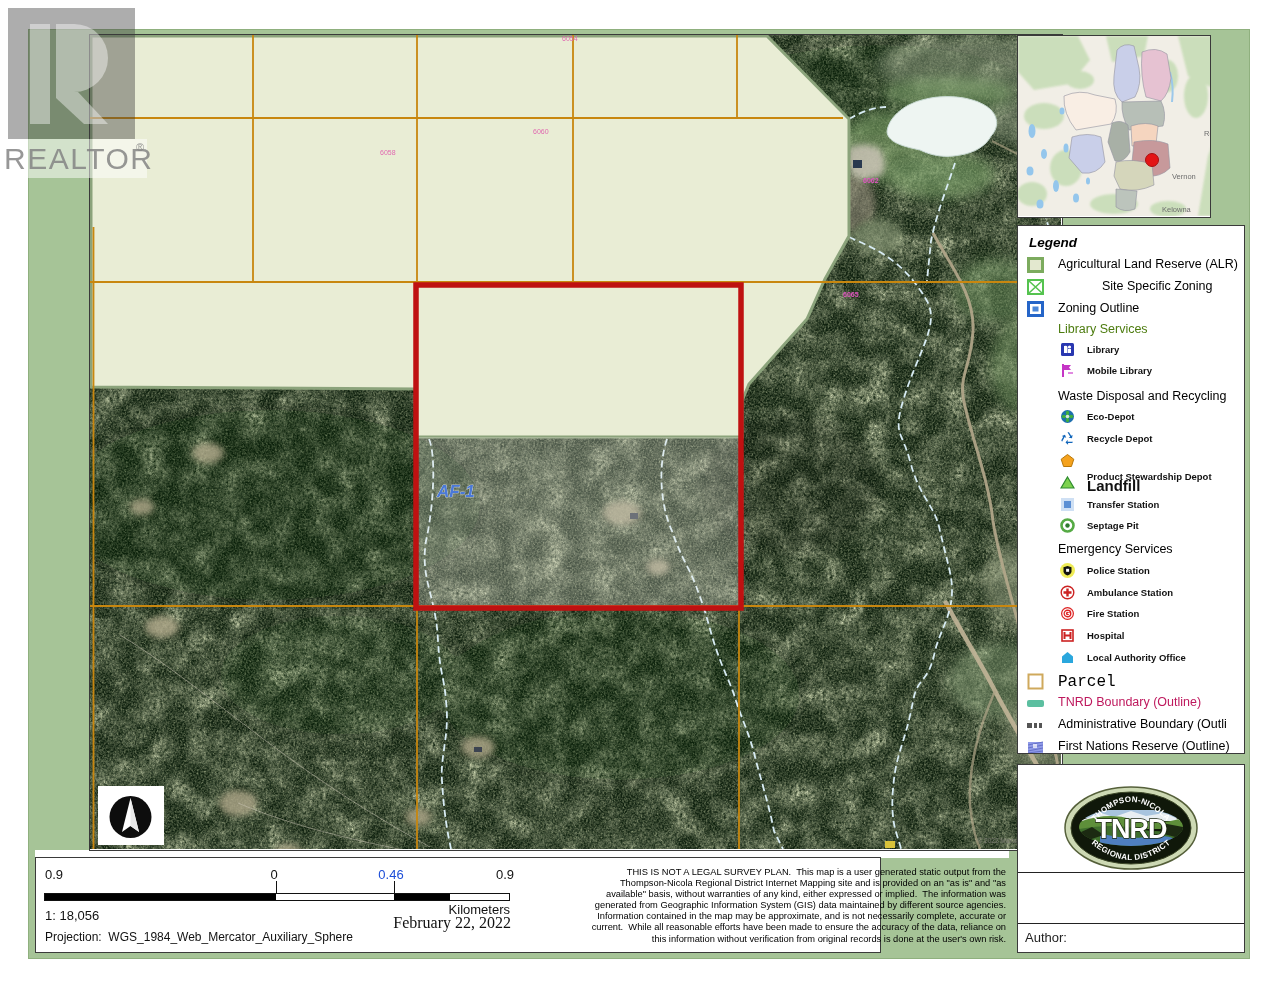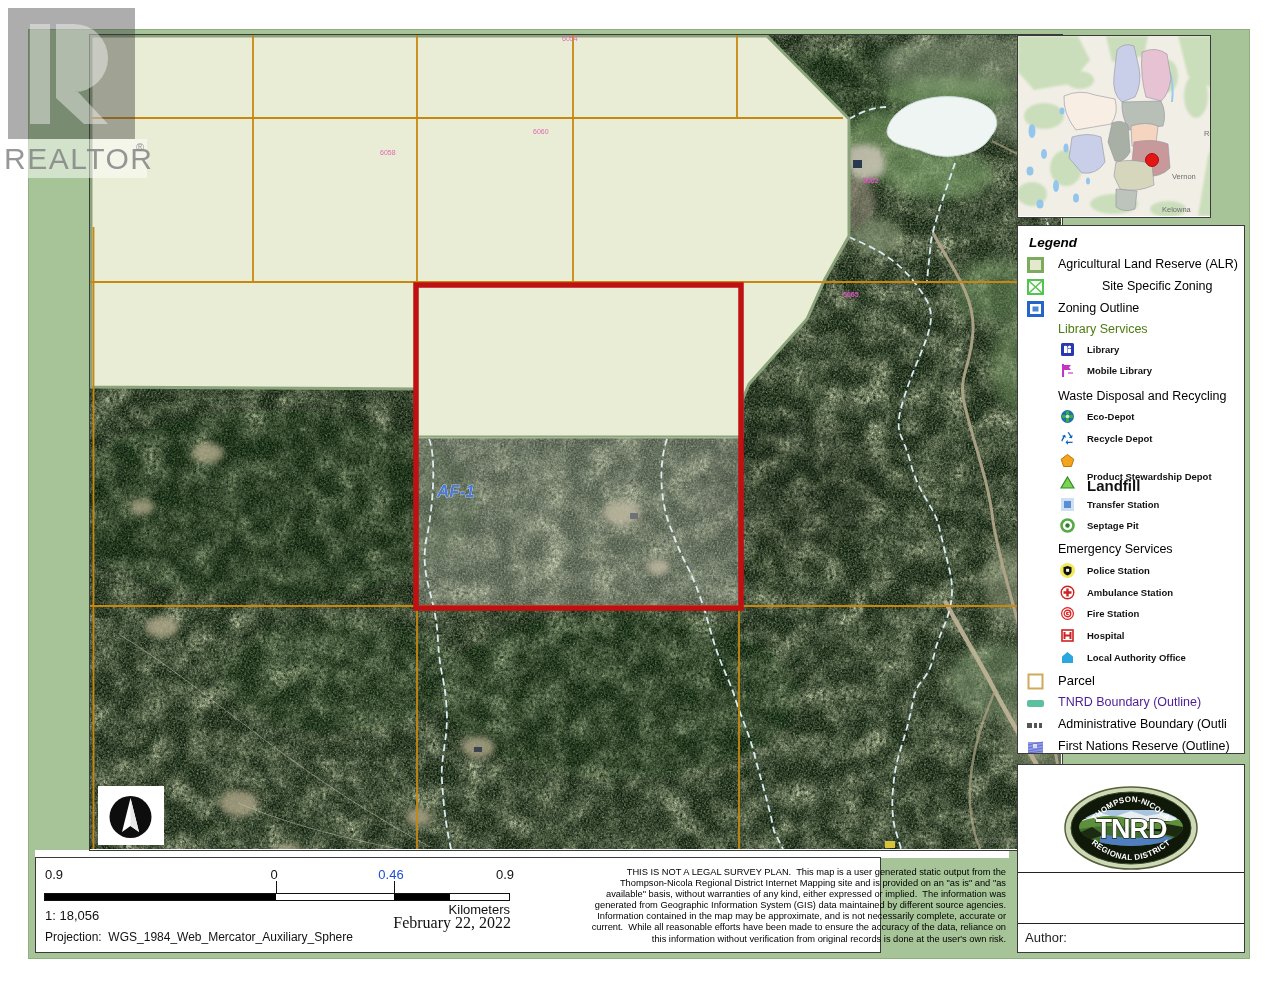--- a/index.html
+++ b/index.html
@@ -338,25 +338,25 @@
         <path d="M4.5,4 v7 M10.5,4 v7 M4.5,7.5 h6" stroke="#cc2222" stroke-width="2" fill="none"></path>
       </svg></div>
     <div class="abs" style="left:69px;top:404px;font-size:9.5px;font-weight:bold;white-space:nowrap;color:#111;">Hospital</div>
 <div class="abs" style="left:42px;top:424px;width:15px;height:15px;"><svg width="15" height="15" viewBox="0 0 15 15">
         <path d="M7.5,2 L13,6.5 L13,13 L2,13 L2,6.5 Z" fill="#2aa7dd"></path>
       </svg></div>
     <div class="abs" style="left:69px;top:426px;font-size:9.5px;font-weight:bold;white-space:nowrap;color:#111;">Local Authority Office</div>
 <div class="abs" style="left:9px;top:447px;width:17px;height:17px;"><svg width="17" height="17" viewBox="0 0 17 17">
         <rect x="1.5" y="1.5" width="14" height="14" fill="#fff" stroke="#cfa95c" stroke-width="2"></rect>
       </svg></div>
-    <div class="abs" style="left:40px;top:447px;font-size:13px;white-space:nowrap;color:#000;">Parcel</div>
+    <div class="abs" style="left:40px;top:447px;font-size:16px;white-space:nowrap;color:#000;font-family:Liberation Mono, monospace;">Parcel</div>
 <div class="abs" style="left:9px;top:469px;width:17px;height:17px;"><svg width="17" height="17" viewBox="0 0 17 17">
         <rect x="0" y="5" width="17" height="7" rx="2" fill="#5cbfa0"></rect>
       </svg></div>
-    <div class="abs" style="left:40px;top:469px;font-size:12.5px;white-space:nowrap;color:#4c1d95;">TNRD Boundary (Outline)</div>
+    <div class="abs" style="left:40px;top:469px;font-size:12.5px;white-space:nowrap;color:#be185d;">TNRD Boundary (Outline)</div>
 <div class="abs" style="left:9px;top:491px;width:17px;height:17px;"><svg width="17" height="17" viewBox="0 0 17 17">
         <g fill="#555">
           <rect x="0" y="6" width="5" height="5"></rect>
           <rect x="7" y="6" width="3" height="5"></rect>
           <rect x="12" y="6" width="3" height="5"></rect>
         </g>
       </svg></div>
     <div class="abs" style="left:40px;top:491px;font-size:12.5px;white-space:nowrap;color:#000;">Administrative Boundary (Outli</div>
 <div class="abs" style="left:9px;top:513px;width:17px;height:17px;"><svg width="17" height="17" viewBox="0 0 17 17">
         <rect x="1" y="3" width="15" height="11" fill="#8f9ae8"></rect>

